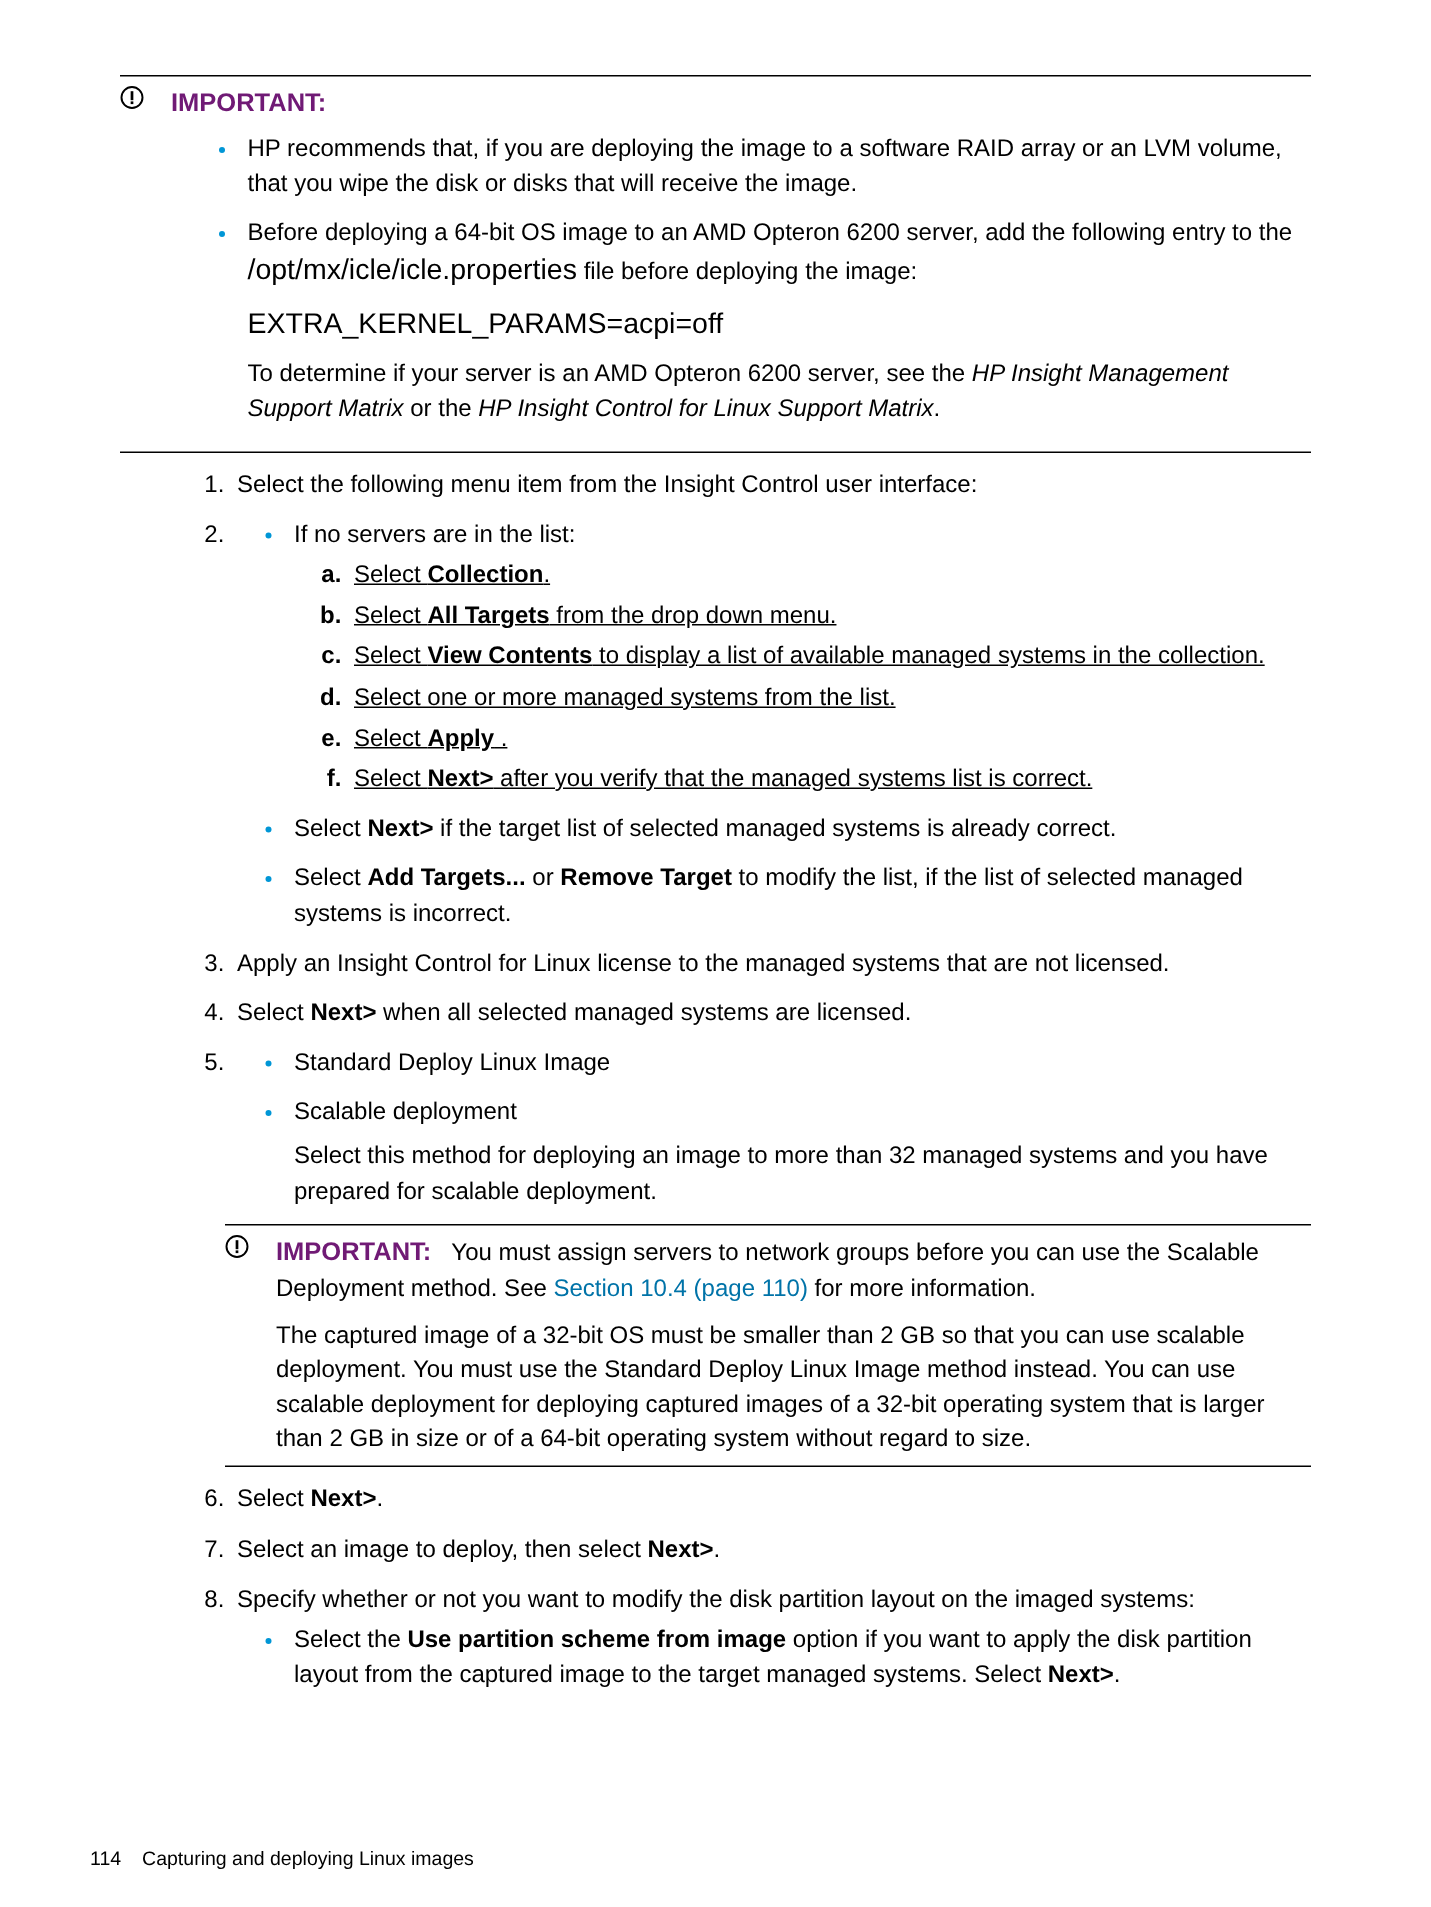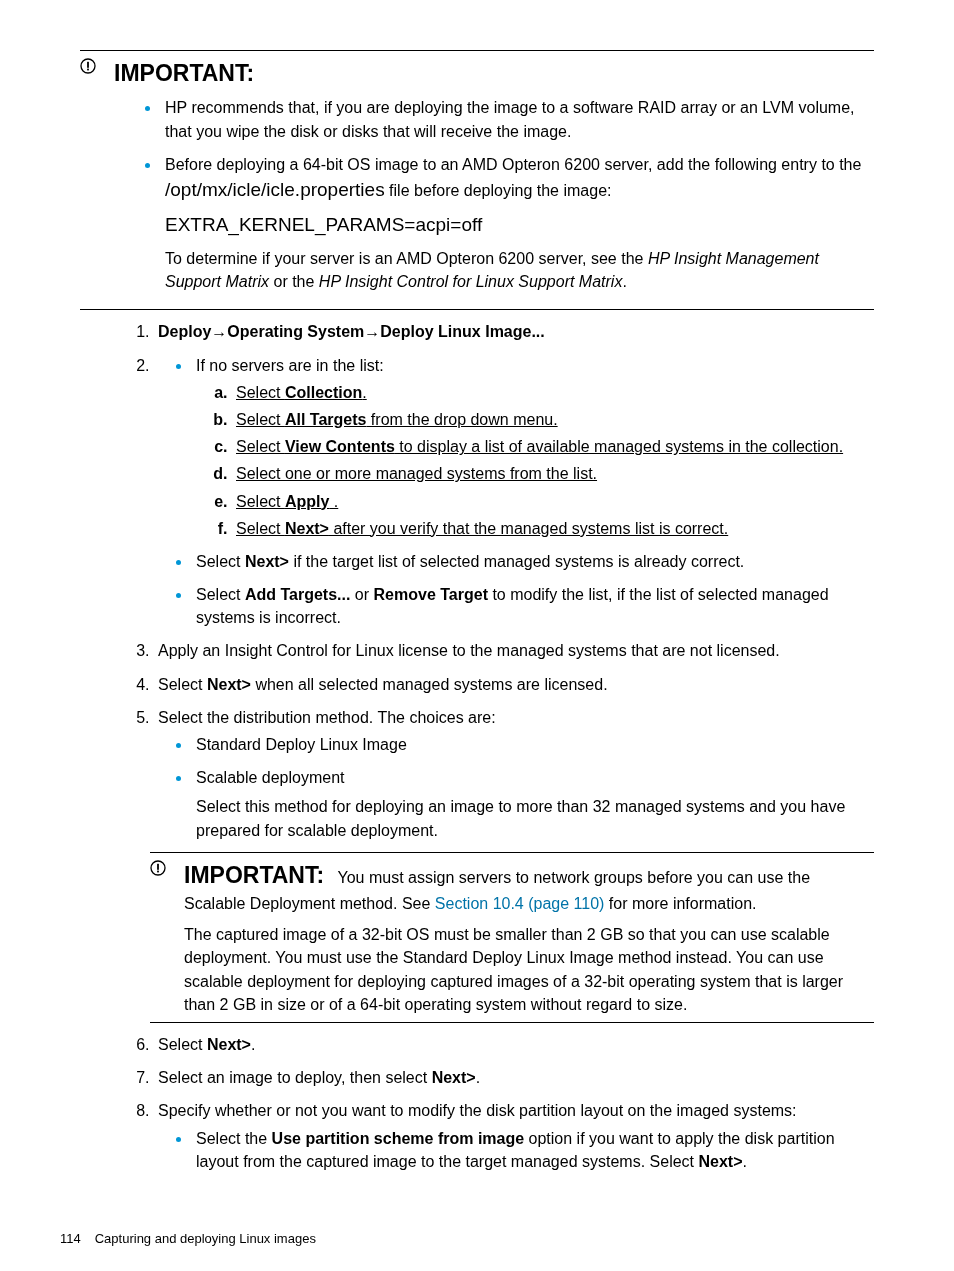--- a/index.html
+++ b/index.html
@@ -28,23 +28,23 @@
     margin-bottom: 4px;
   }
   .important-icon {
     flex: 0 0 auto;
     margin-right: 18px;
   }
   .important-body {
     flex: 1 1 auto;
   }
   .important-label {
-    color: #000000;
+    color: #701a75;
     font-weight: bold;
-    font-size: 23px;
+    font-size: 17px;
   }
   .para {
     margin: 4px 0 10px 0;
   }
   .indent-main {
     margin-left: 40px;
   }
   ul.bullets {
     list-style: disc;
     padding-left: 0;
@@ -144,23 +144,21 @@
     </ul>
   </div>
 </div>
 
 <hr class="hr-mid">
 
 <div class="indent-main">
 
   <ol class="numbers">
     <li>
-      <div style="margin-top:6px;">
-        <span class="bold">Deploy</span>→<span class="bold">Operating System</span>→<span class="bold">Deploy Linux Image...</span>
-      </div>
+      <span>Select the following menu item from the Insight Control user interface:</span>
     </li>
 
     <li>
       <ul class="sub-bullets">
         <li>
           <span>If no servers are in the list:</span>
           <ol class="letters">
             <li><span>Select </span><span class="bold">Collection</span><span>.</span></li>
             <li><span>Select </span><span class="bold">All Targets</span><span> from the drop down menu.</span></li>
             <li><span>Select </span><span class="bold">View Contents</span><span> to display a list of available managed systems in the collection.</span></li>
@@ -172,21 +170,20 @@
         <li><span>Select </span><span class="bold">Next&gt;</span><span> if the target list of selected managed systems is already correct.</span></li>
         <li><span>Select </span><span class="bold">Add Targets...</span><span> or </span><span class="bold">Remove Target</span><span> to modify the list, if the list of selected managed systems is incorrect.</span></li>
       </ul>
     </li>
 
     <li>Apply an Insight Control for Linux license to the managed systems that are not licensed.</li>
 
     <li><span>Select </span><span class="bold">Next&gt;</span><span> when all selected managed systems are licensed.</span></li>
 
     <li>
-      <span>Select the distribution method. The choices are:</span>
       <ul class="sub-bullets">
         <li>
           <span>Standard Deploy Linux Image</span>
         </li>
         <li>
           <span>Scalable deployment</span>
           <div style="margin-top:6px;">Select this method for deploying an image to more than 32 managed systems and you have prepared for scalable deployment.</div>
         </li>
       </ul>
     </li>

